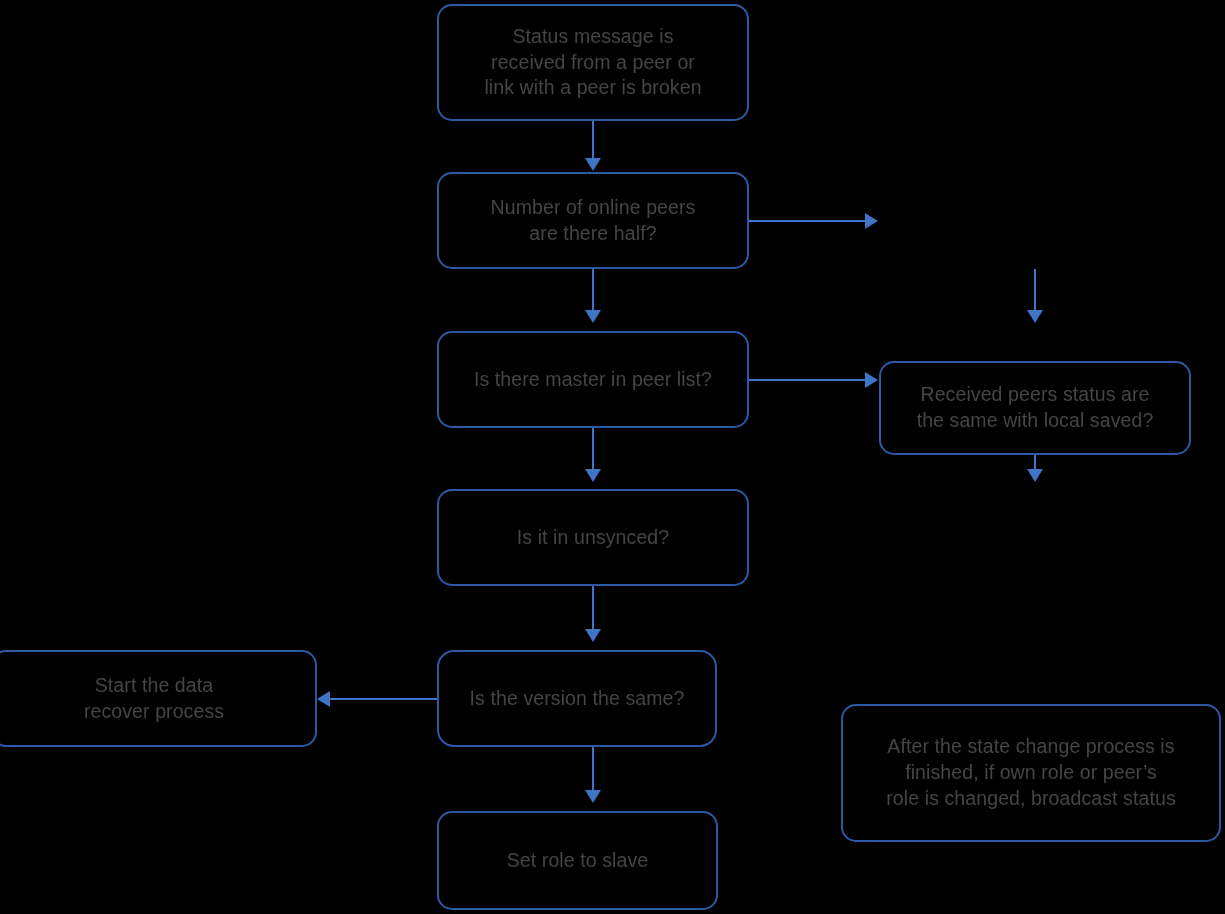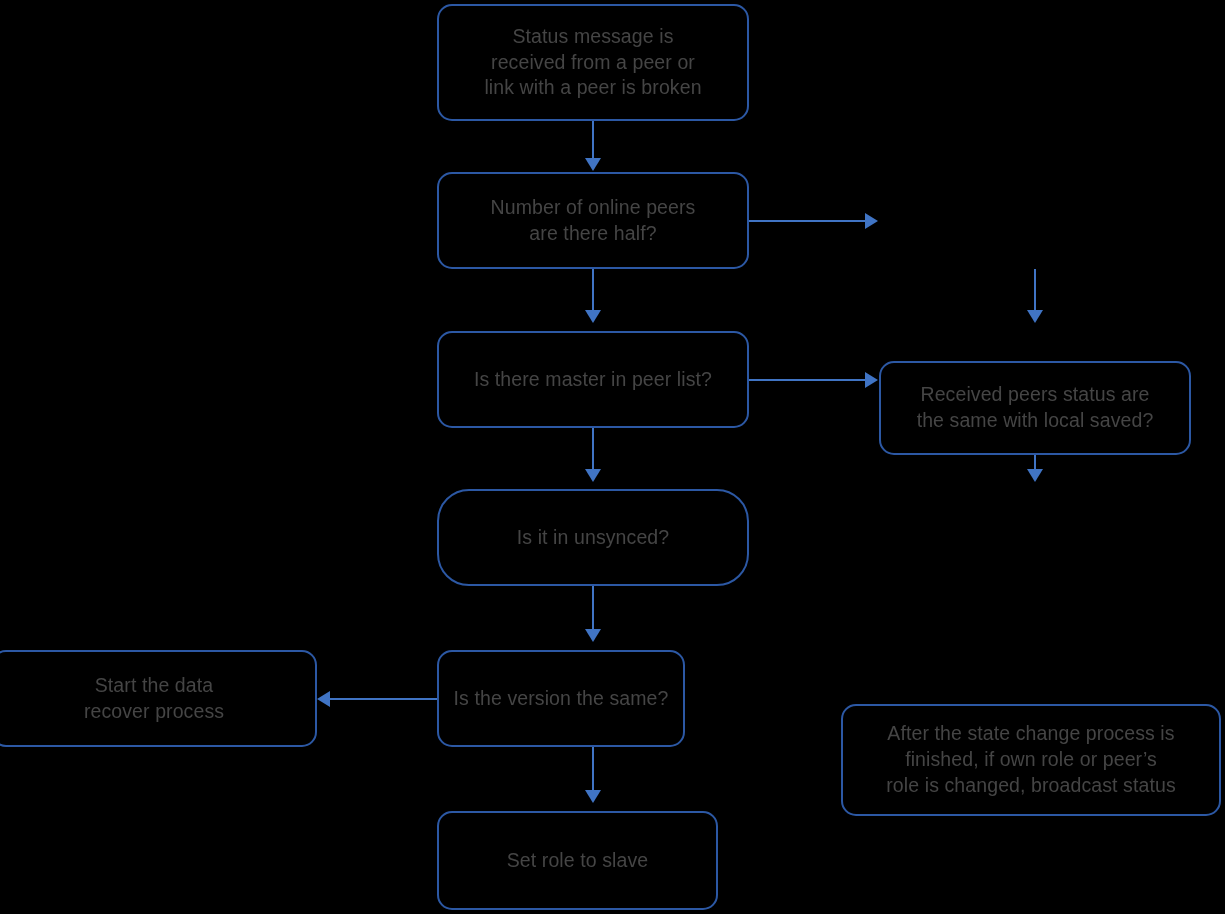--- a/index.html
+++ b/index.html
@@ -84,31 +84,31 @@
 
   <div class="node" style="left:437px;top:4px;width:312px;height:117px;">Status message is
 received from a peer or
 link with a peer is broken</div>
 
   <div class="node" style="left:437px;top:172px;width:312px;height:97px;">Number of online peers
 are there half?</div>
 
   <div class="node" style="left:437px;top:331px;width:312px;height:97px;">Is there master in peer list?</div>
 
-  <div class="node" style="left:437px;top:489px;width:312px;height:97px;border-radius:32px;">Is it in unsynced?</div>
+  <div class="node" style="left:437px;top:489px;width:312px;height:97px;">Is it in unsynced?</div>
 
-  <div class="node" style="left:437px;top:650px;width:248px;height:97px;">Is the version the same?</div>
+  <div class="node" style="left:437px;top:650px;width:280px;height:97px;border-radius:17px;">Is the version the same?</div>
 
   <div class="node" style="left:437px;top:811px;width:281px;height:99px;">Set role to slave</div>
 
 
   <div class="node" style="left:879px;top:333px;width:312px;height:94px;margin-top:28px;">Received peers status are
 the same with local saved?</div>
 
 
   <div class="node" style="left:-9px;top:650px;width:326px;height:97px;">Start the data
 recover process</div>
 
-  <div class="node" style="left:841px;top:704px;width:380px;height:112px;">After the state change process is
+  <div class="node" style="left:841px;top:704px;width:380px;height:138px;">After the state change process is
 finished, if own role or peer’s
 role is changed, broadcast status</div>
 
 </div>
 
 </body></html>

